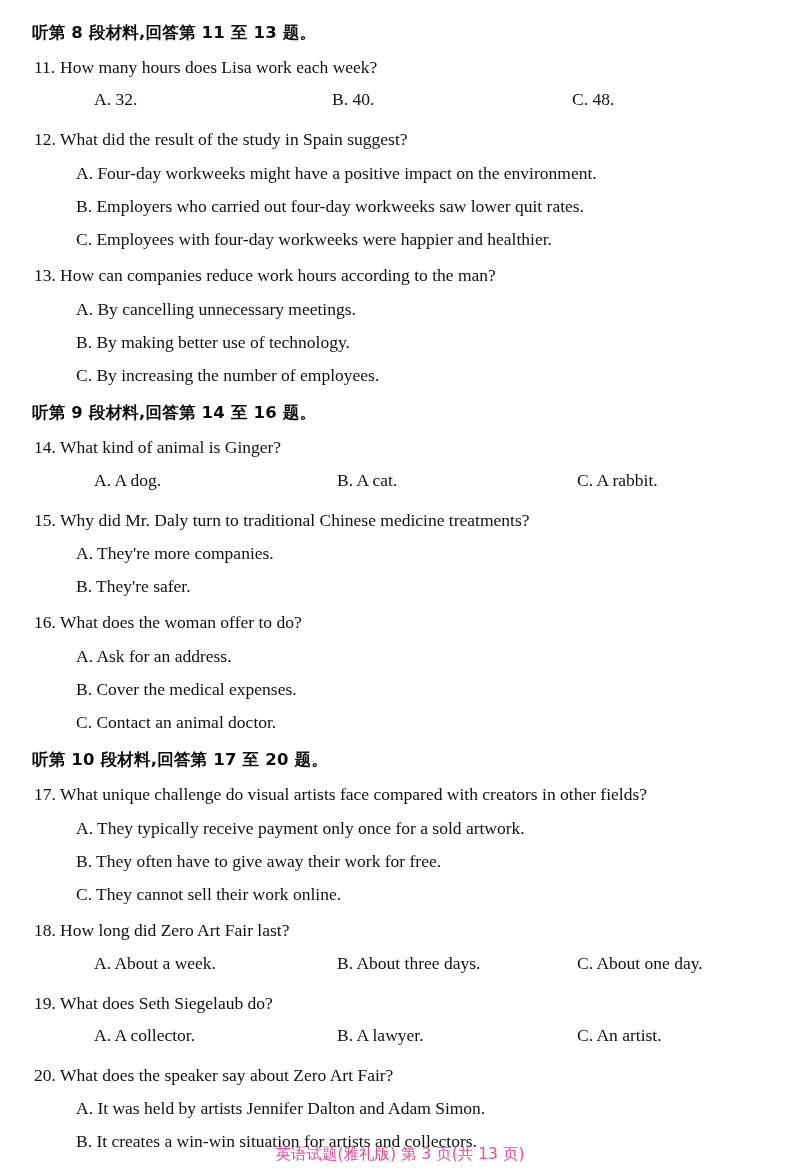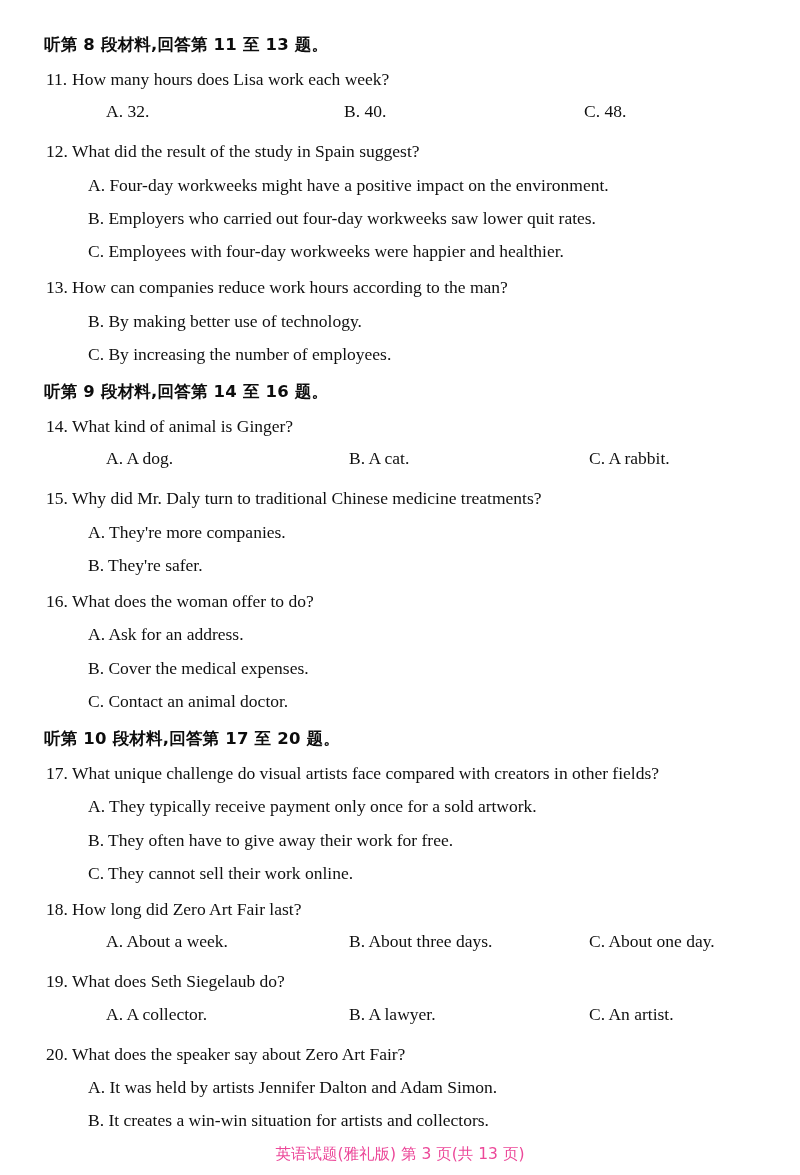--- a/index.html
+++ b/index.html
@@ -12,21 +12,21 @@
     height: 1175px;
     font-family: "Liberation Serif", "DejaVu Serif", serif;
     color: #101010;
     position: relative;
     overflow: hidden;
   }
   .page {
     position: relative;
     width: 800px;
     height: 1175px;
-    padding: 12px;
+    padding: 0;
     box-sizing: border-box;
   }
   .content {
     padding: 22px 46px 0 32px;
   }
   .section-head {
     font-family: "DejaVu Sans", "Liberation Sans", sans-serif;
     font-size: 16.5px;
     font-weight: 600;
     letter-spacing: 0.2px;
@@ -110,20 +110,21 @@
       <div class="opts-stack">
         <div class="opt">A. Four-day workweeks might have a positive impact on the environment.</div>
         <div class="opt">B. Employers who carried out four-day workweeks saw lower quit rates.</div>
         <div class="opt">C. Employees with four-day workweeks were happier and healthier.</div>
       </div>
     </div>
 
     <div class="question">
       <div class="q-stem"><span class="q-num">13.</span><span>How can companies reduce work hours according to the man?</span></div>
       <div class="opts-stack">
+        <div class="opt">A. By cancelling unnecessary meetings.</div>
         <div class="opt">B. By making better use of technology.</div>
         <div class="opt">C. By increasing the number of employees.</div>
       </div>
     </div>
 
     <div class="section-head">听第 9 段材料,回答第 14 至 16 题。</div>
 
     <div class="question">
       <div class="q-stem"><span class="q-num">14.</span><span>What kind of animal is Ginger?</span></div>
       <div class="opts-row wide">

